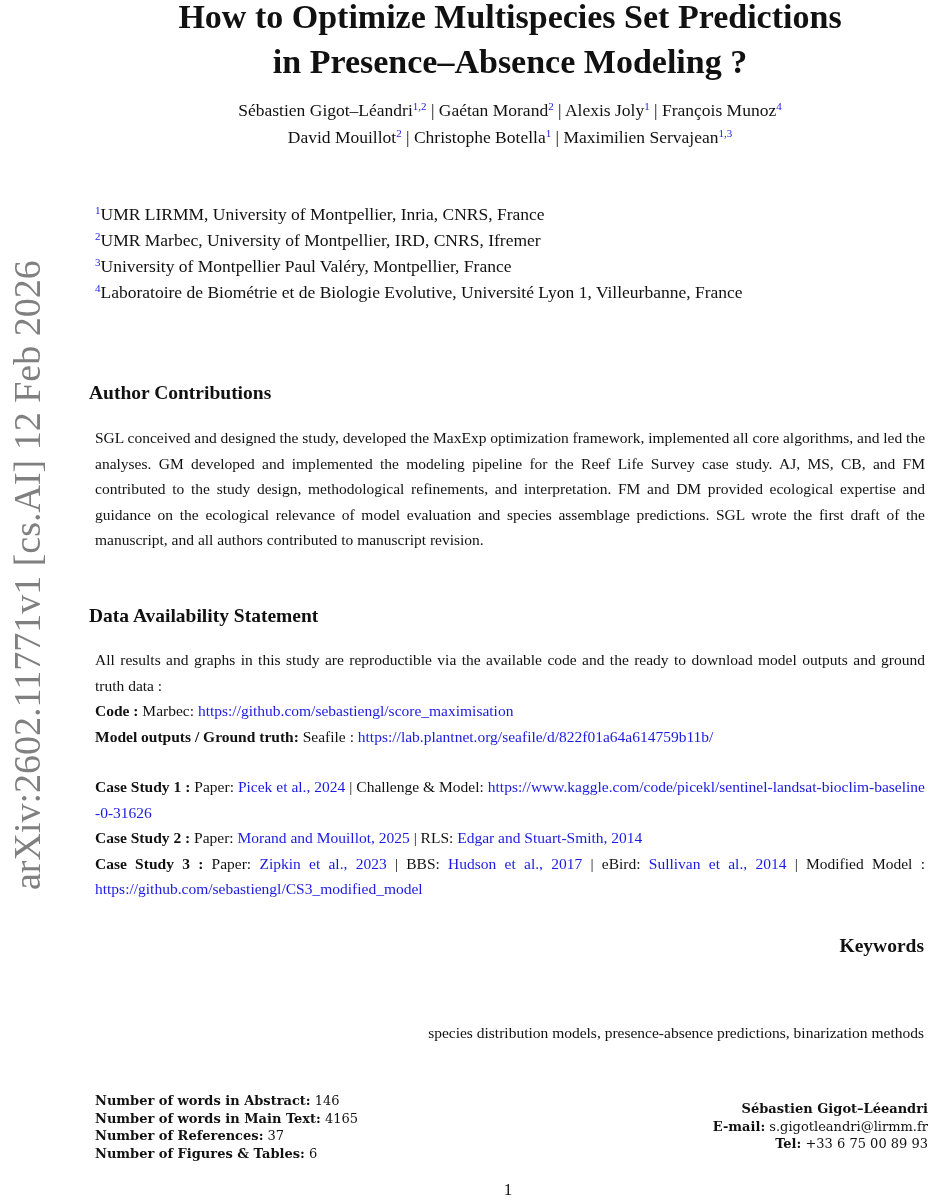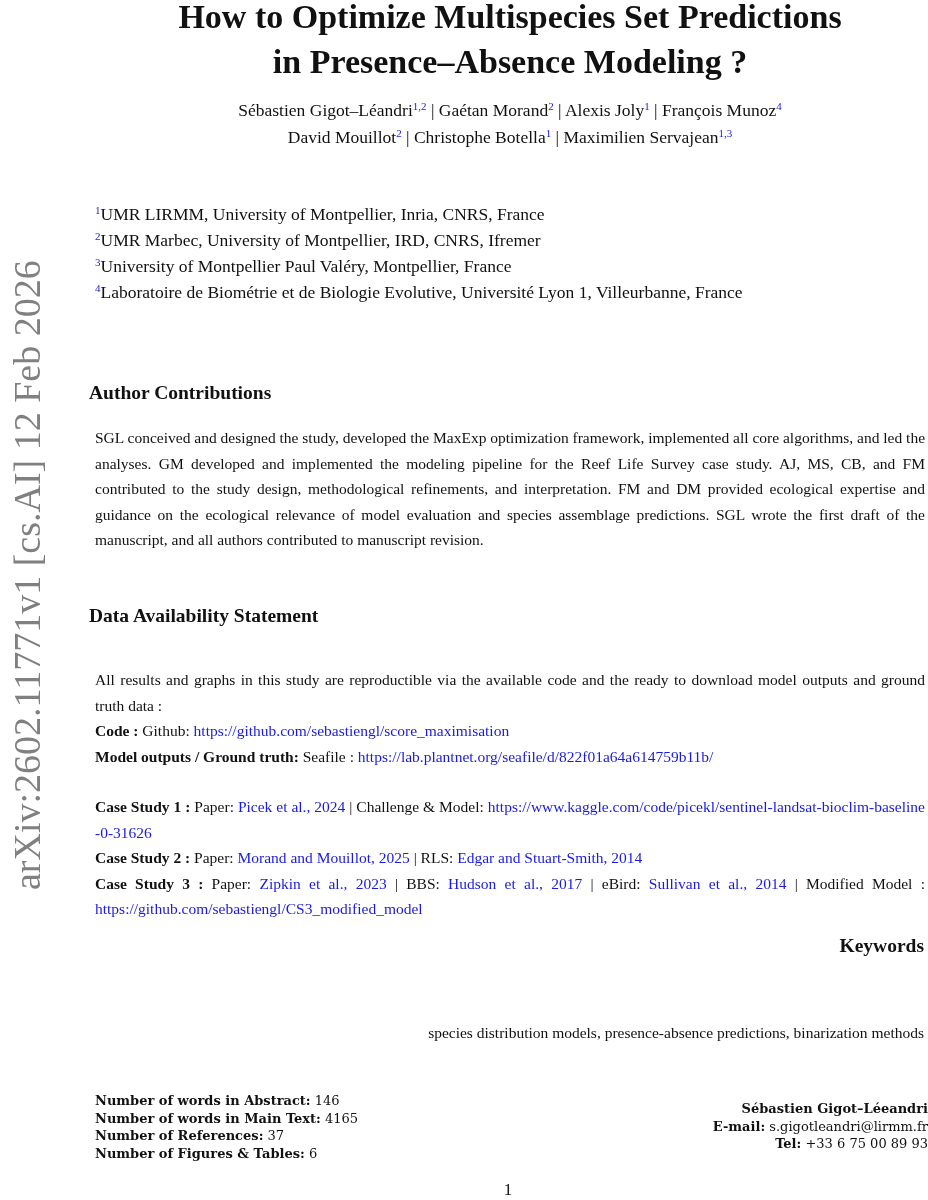--- a/index.html
+++ b/index.html
@@ -51,23 +51,23 @@
   <div class="row"><sup>1</sup><span>UMR LIRMM, University of Montpellier, Inria, CNRS, France</span></div>
   <div class="row"><sup>2</sup><span>UMR Marbec, University of Montpellier, IRD, CNRS, Ifremer</span></div>
   <div class="row"><sup>3</sup><span>University of Montpellier Paul Valéry, Montpellier, France</span></div>
   <div class="row"><sup>4</sup><span>Laboratoire de Biométrie et de Biologie Evolutive, Université Lyon 1, Villeurbanne, France</span></div>
 </div>
 
 <div class="h2" style="top:382px;">Author Contributions</div>
 <div class="para" style="top:425px;">SGL conceived and designed the study, developed the MaxExp optimization framework, implemented all core algorithms, and led the analyses. GM developed and implemented the modeling pipeline for the Reef Life Survey case study. AJ, MS, CB, and FM contributed to the study design, methodological refinements, and interpretation. FM and DM provided ecological expertise and guidance on the ecological relevance of model evaluation and species assemblage predictions. SGL wrote the first draft of the manuscript, and all authors contributed to manuscript revision.</div>
 
 <div class="h2" style="top:605px;">Data Availability Statement</div>
-<div class="para" style="top:647px;margin-top:20px;">
+<div class="para" style="top:647px;">
   <div>All results and graphs in this study are reproductible via the available code and the ready to download model outputs and ground truth data :</div>
-  <div class="row"><b class="lbl">Code :</b><span> Github: </span><span class="link">https://github.com/sebastiengl/score_maximisation</span></div>
+  <div class="row"><b class="lbl">Code :</b><span> Marbec: </span><span class="link">https://github.com/sebastiengl/score_maximisation</span></div>
   <div class="row"><b class="lbl">Model outputs / Ground truth:</b><span> Seafile : </span><span class="link">https://lab.plantnet.org/seafile/d/822f01a64a614759b11b/</span></div>
   <div style="height:25px;"></div>
   <div><b class="lbl">Case Study 1 :</b><span> Paper: </span><span class="link">Picek et al., 2024</span><span> | Challenge &amp; Model: </span><span class="link" style="word-break:break-all;">https://www.kaggle.com/code/picekl/sentinel-landsat-bioclim-baseline-0-31626</span></div>
   <div class="row"><b class="lbl">Case Study 2 :</b><span> Paper: </span><span class="link">Morand and Mouillot, 2025</span><span> | RLS: </span><span class="link">Edgar and Stuart-Smith, 2014</span></div>
   <div><b class="lbl">Case Study 3 :</b><span> Paper: </span><span class="link">Zipkin et al., 2023</span><span> | BBS: </span><span class="link">Hudson et al., 2017</span><span> | eBird: </span><span class="link">Sullivan et al., 2014</span><span> | Modified Model : </span><span class="link">https://github.com/sebastiengl/CS3_modified_model</span></div>
 </div>
 
 <div class="kw-head">Keywords</div>
 <div class="kw">species distribution models, presence-absence predictions, binarization methods</div>
 

